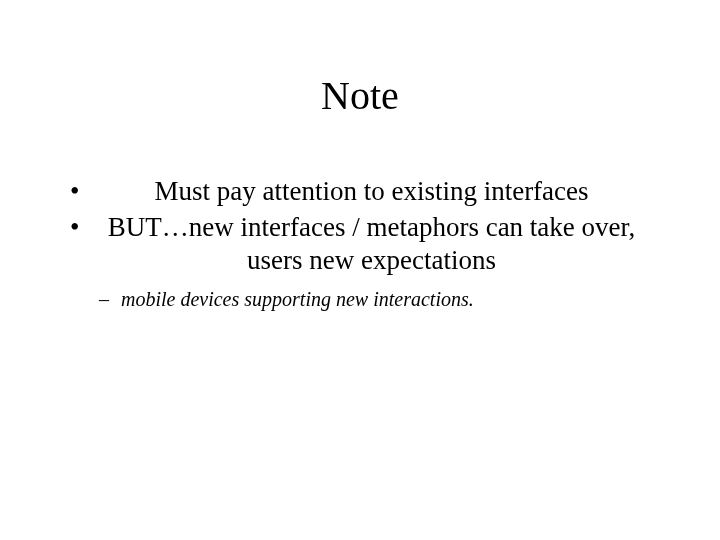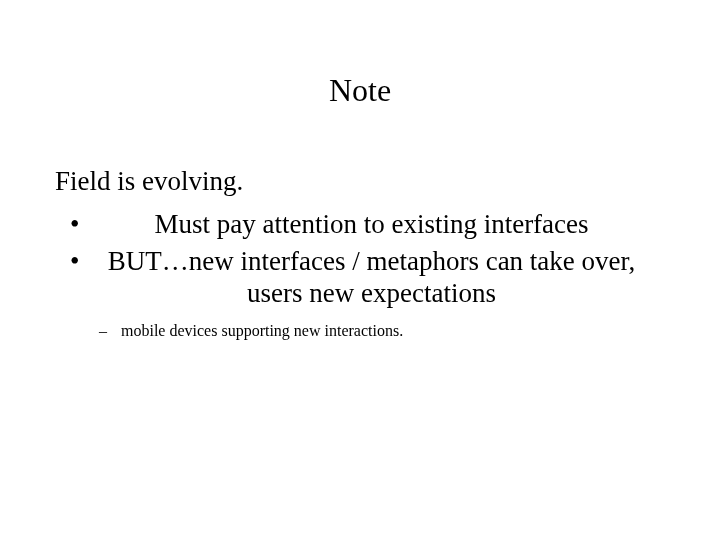--- a/index.html
+++ b/index.html
@@ -13,21 +13,21 @@
   }
   .slide {
     box-sizing: border-box;
     width: 720px;
     height: 540px;
     padding: 0;
     position: relative;
   }
   .title {
     text-align: center;
-    font-size: 32px;
+    font-size: 40px;
     font-weight: normal;
     margin-top: 72px;
     margin-bottom: 11px;
   }
   .body {
     margin-top: 56px;
     margin-left: 55px;
     margin-right: 60px;
     font-size: 27px;
     line-height: 1.2;
@@ -51,21 +51,22 @@
     position: absolute;
     left: 4px;
     top: 0;
     font-size: 27px;
     line-height: 1.2;
   }
   ul.sub {
     list-style: none;
     margin: 6px 0 0 0;
     padding: 0 0 0 44px;
-    font-size: 16px;
+    font-size: 20px;
+    font-style: italic;
   }
   ul.sub > li {
     position: relative;
     padding-left: 22px;
   }
   ul.sub > li::before {
     content: "–";
     position: absolute;
     left: 0;
     top: 0;
@@ -73,21 +74,20 @@
 </style>
 </head>
 <body>
 
 <div class="slide">
 
   <h1 class="title">Note</h1>
 
   <div class="body">
 
-    <p class="intro">Field is evolving.</p>
 
     <ul class="bullets">
       <li>Must pay attention to existing interfaces</li>
       <li>BUT…new interfaces / metaphors can take over, users new expectations</li>
     </ul>
 
     <ul class="sub">
       <li>mobile devices supporting new interactions.</li>
     </ul>
 

